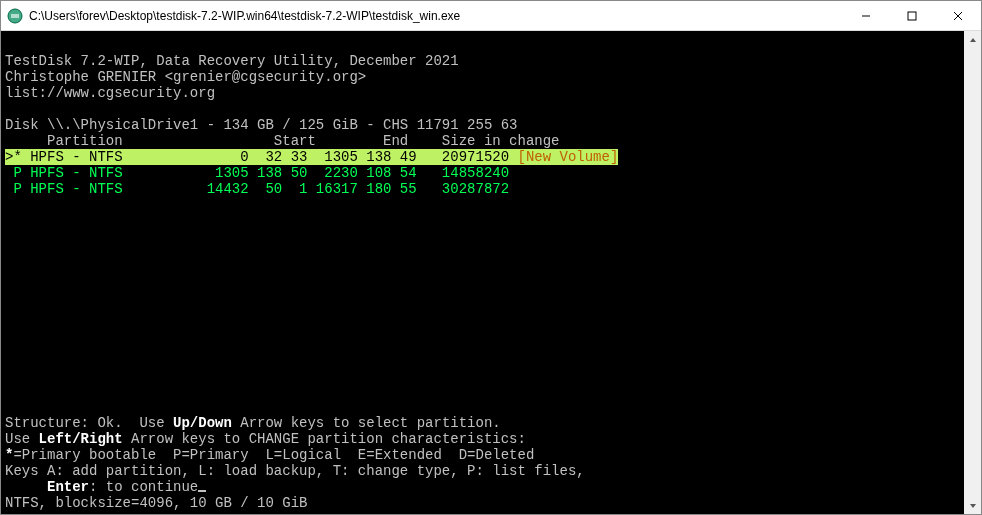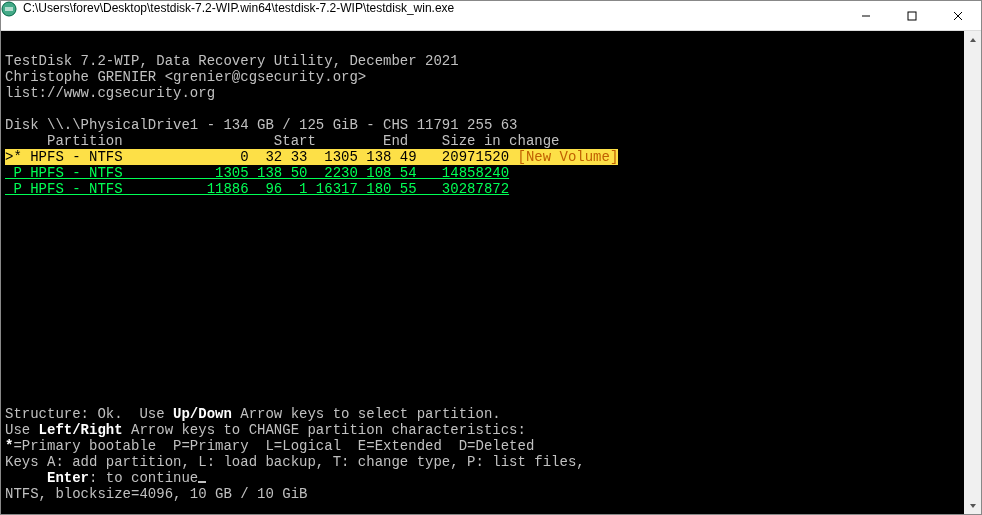--- a/index.html
+++ b/index.html
@@ -6,23 +6,25 @@
     body {
       font-family: "Segoe UI", Arial, sans-serif;
       background: #fff;
       width: 982px;
       height: 515px;
       overflow: hidden;
       border: 1px solid #888;
     }
     .titlebar {
       display: flex;
+      align-items: center;
       height: 30px;
       background: #fff;
       border-bottom: 1px solid #ddd;
+      padding-left: 6px;
     }
     .titlebar .icon {
       width: 16px;
       height: 16px;
       margin-right: 6px;
       display: inline-flex;
       align-items: center;
       justify-content: center;
     }
     .titlebar .title {
@@ -68,38 +70,38 @@
       flex-direction: column;
     }
     .sb-btn {
       width: 17px;
       height: 17px;
       background: #f0f0f0;
       display:flex;align-items:center;justify-content:center;
       font-size:9px;color:#555;
     }
     .sb-track { flex:1; background:#f0f0f0; }
-    .green { color: #00ff55; text-decoration: underline; }
+    .green { color: #00ff55; }
     .brightwhite { color: #ffffff; font-weight: bold; }
     .sel-row {
-      background: #fde047;
+      background: #bef264;
       color: #000;
       display: inline;
     }
     .sel-row .orange { color: #c06000; }
     .cursor {
       display:inline-block;
       width:8px;height:2px;
       background:#c0c0c0;
       vertical-align: baseline;
       margin-bottom:-1px;
     }
     .footer-block {
       position: absolute;
-      bottom: 12px;
+      bottom: 3px;
       left: 4px;
       right: 21px;
     }
   </style>
 </head>
 <body>
 
 <div class="titlebar">
   <span class="icon">
     <svg width="16" height="16" viewBox="0 0 16 16">
@@ -129,21 +131,21 @@
 <div class="content-wrap">
   <div class="console">
 <span>TestDisk 7.2-WIP, Data Recovery Utility, December 2021</span>
 <span>Christophe GRENIER &lt;grenier@cgsecurity.org&gt;</span>
 <span>list://www.cgsecurity.org</span>
 
 <span>Disk \\.\PhysicalDrive1 - 134 GB / 125 GiB - CHS 11791 255 63</span>
 <span>     Partition                  Start        End    Size in change</span>
 <span class="sel-row"><span>&gt;* HPFS - NTFS              0  32 33  1305 138 49   20971520 </span><span class="orange">[New Volume]</span></span>
 <span class="green"> P HPFS - NTFS           1305 138 50  2230 108 54   14858240</span>
-<span class="green"> P HPFS - NTFS          11886  96  1 16317 180 55   30287872</span>
+<span class="green"> P HPFS - NTFS          14432  50  1 16317 180 55   30287872</span>
 <div class="footer-block">
 <span>Structure: Ok.  Use </span><span class="brightwhite">Up/Down</span><span> Arrow keys to select partition.</span>
 <span>Use </span><span class="brightwhite">Left/Right</span><span> Arrow keys to CHANGE partition characteristics:</span>
 <span class="brightwhite">*</span><span>=Primary bootable  P=Primary  L=Logical  E=Extended  D=Deleted</span>
 <span>Keys A: add partition, L: load backup, T: change type, P: list files,</span>
 <span>     </span><span class="brightwhite">Enter</span><span>: to continue</span><span class="cursor"></span>
 <span>NTFS, blocksize=4096, 10 GB / 10 GiB</span>
 </div></div>
 
   <div class="scrollbar">

